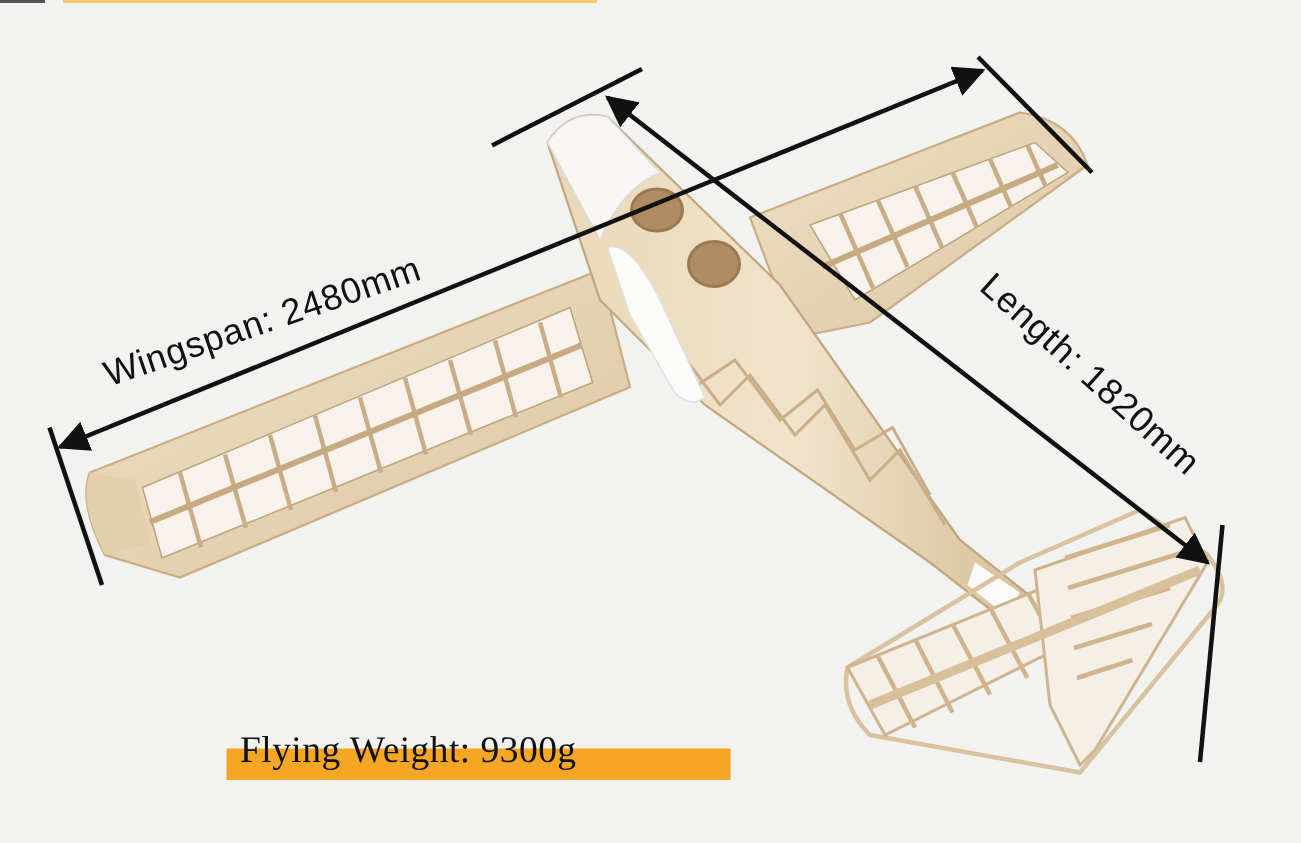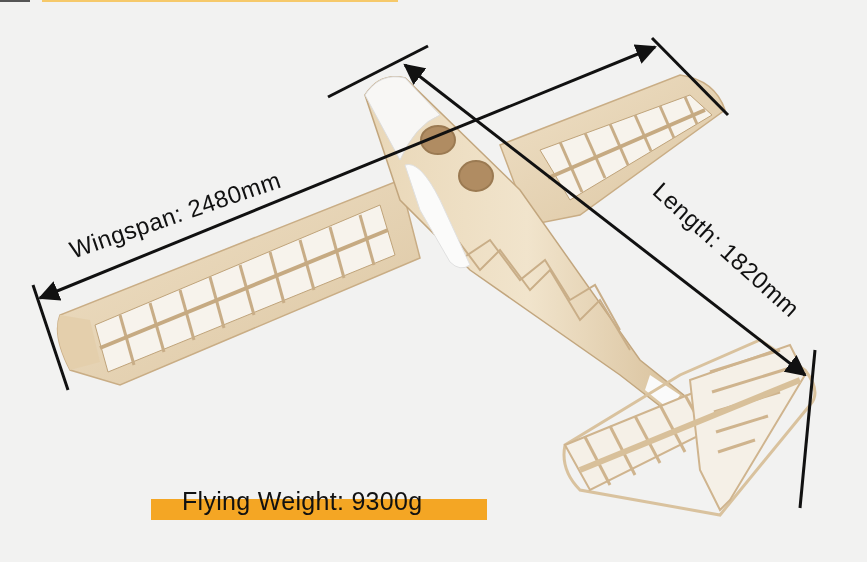--- a/index.html
+++ b/index.html
@@ -4,21 +4,21 @@
 <style>
   html, body { margin: 0; padding: 0; }
   body { width: 867px; height: 562px; background: #f2f2f1; overflow: hidden; position: relative; font-family: "Liberation Sans", sans-serif; }
   .topbar-dark { position: absolute; left: 0; top: 0; width: 30px; height: 2px; background: #555; }
   .topbar-accent { position: absolute; left: 42px; top: 0; width: 356px; height: 2px; background: #f6c96a; }
   svg.scene { position: absolute; left: 0; top: 0; }
   .label { position: absolute; color: #111; white-space: nowrap; transform-origin: 0 0; letter-spacing: 0.5px; }
   .wingspan-label { left: 66px; top: 238px; font-size: 24px; transform: rotate(-19deg); }
   .length-label { left: 666px; top: 177px; font-size: 24px; transform: rotate(42deg); }
   .weight-banner { position: absolute; left: 151px; top: 499px; width: 336px; height: 21px; background: #f4a624; }
-  .weight-label { position: absolute; left: 182px; top: 487px; font-size: 25px; color: #111; letter-spacing: 0.3px; }
+  .weight-label { position: absolute; left: 160px; top: 487px; font-size: 25px; color: #111; letter-spacing: 0.3px; font-family: Liberation Serif, serif; }
 </style>
 </head>
 <body>
 
 <div class="topbar-dark"></div>
 <div class="topbar-accent"></div>
 
 <svg class="scene" width="867" height="562" viewBox="0 0 867 562">
   <defs>
     <linearGradient id="balsa" x1="0" y1="0" x2="1" y2="1">

